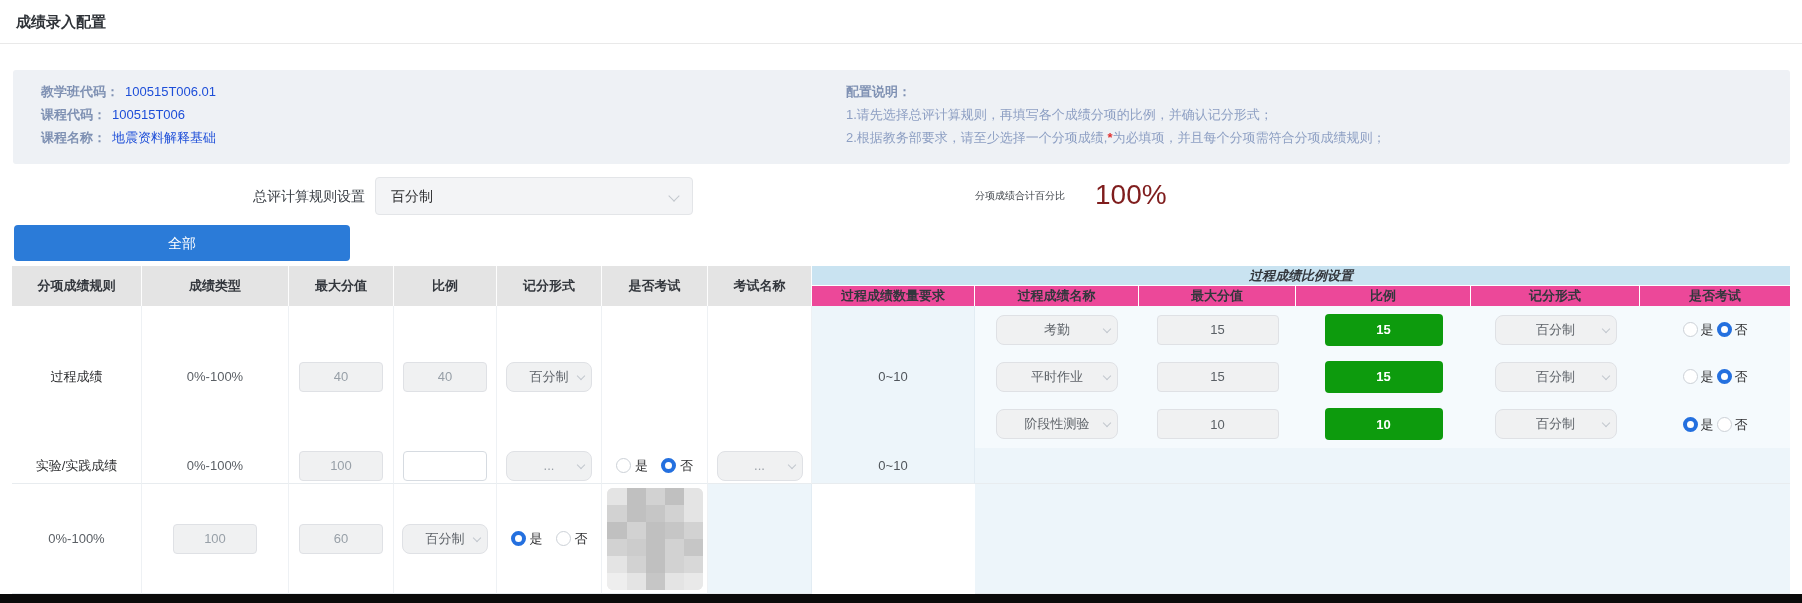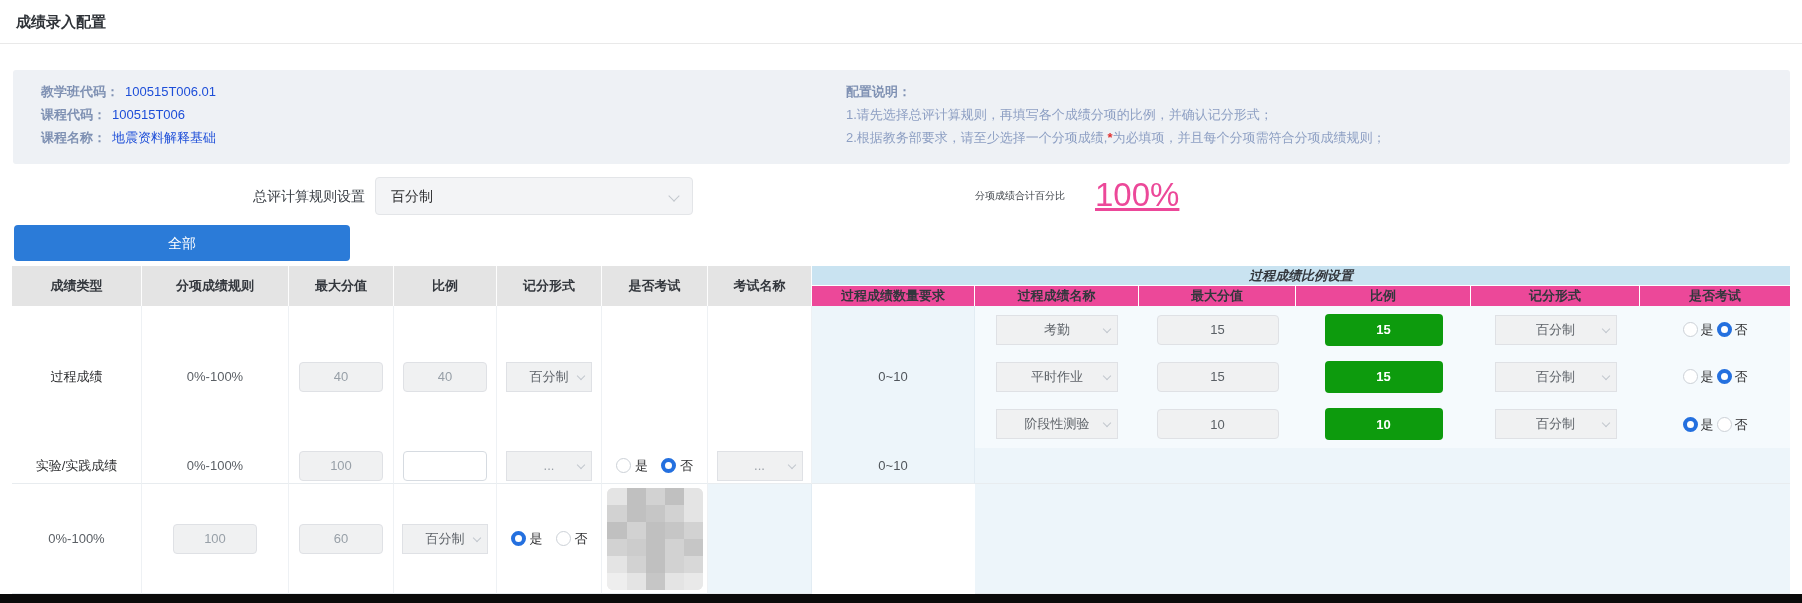--- a/index.html
+++ b/index.html
@@ -20,21 +20,21 @@
   .info-right { position:absolute; left:833px; top:10px; line-height:23px; color:#8d9fc3; }
   .notes-title { font-weight:bold; color:#7f91b3; }
   .star { color:#e03030; font-weight:bold; }
 
   
   .controls { position:absolute; left:0; top:177px; width:1802px; height:38px; }
   .rule-label { position:absolute; left:0; top:0; width:365px; height:38px; line-height:38px; text-align:right; font-size:14px; color:#3a3f45; white-space:nowrap; }
   .rule-select { position:absolute; left:375px; top:0; width:318px; height:38px; background:#f3f4f6; border:1px solid #e3e5e8; border-radius:4px; line-height:36px; padding-left:15px; font-size:14px; color:#303133; cursor:pointer; }
   .rule-select .chev { position:absolute; right:14px; top:14px; }
   .total-label { position:absolute; left:905px; top:0; width:160px; height:38px; line-height:38px; text-align:right; font-size:10px; color:#3a3f45; white-space:nowrap; }
-  .total-value { position:absolute; left:1095px; top:-2px; height:40px; line-height:40px; font-size:33px; color:#ec4899;text-decoration:underline; }
+  .total-value { position:absolute; left:1095px; top:-2px; height:40px; line-height:40px; font-size:28px; color:#7f1d1d; }
 
   
   .chev { display:inline-block; width:8px; height:8px; border-right:1.6px solid #c2c7cd; border-bottom:1.6px solid #c2c7cd; transform:rotate(45deg); }
 
   
   .all-btn { position:absolute; left:14px; top:225px; width:336px; height:36px; background:#2b7bd8; border:none; border-radius:4px; color:#fff; font-size:14px; text-align:center; line-height:36px; cursor:pointer; }
 
   
   .table { position:absolute; left:12px; top:266px; width:1778px; }
   .grid-row { display:grid; grid-template-columns:130px 147px 105px 103px 105px 106px 104px 163px 164px 157px 175px 169px 150px; }
@@ -58,21 +58,21 @@
   
   .sub-area { grid-column:9/14; background:#f5fafd; border-bottom:1px solid #e8ecef; display:grid; grid-template-rows:repeat(3,47.3px); padding-top:0; }
   .sub-row { display:grid; grid-template-columns:164px 157px 175px 169px 150px; align-items:center; }
   .sub-cell { display:flex; align-items:center; justify-content:center; }
 
   
   .inp { width:84px; height:30px; background:#f0f1f2; border:1px solid #dfe1e5; border-radius:4px; text-align:center; color:#98a0a8; font-size:13px; }
   .inp-enabled { background:#fff; border:1px solid #d6dbe1; color:#5a6066; }
   .sub-inp { width:122px; height:30px; background:#f0f1f2; border:1px solid #dfe1e5; border-radius:4px; text-align:center; color:#5a6066; font-size:13px; }
   .green-inp { width:118px; height:32px; background:#0d9b0d; border:none; border-radius:4px; text-align:center; color:#fff; font-weight:bold; font-size:13px; }
-  .sel { position:relative; width:86px; height:30px; background:#f0f1f2; border:1px solid #dfe1e5; border-radius:0; display:flex; align-items:center; justify-content:center; color:#5f646a; font-size:13px; cursor:pointer; }
+  .sel { position:relative; width:86px; height:30px; background:#f0f1f2; border:1px solid #dfe1e5; border-radius:8px; display:flex; align-items:center; justify-content:center; color:#5f646a; font-size:13px; cursor:pointer; }
   .sel .chev { position:absolute; right:7px; top:10px; width:6px; height:6px; }
   .sel-dots { color:#9aa0a8; }
   .sub-sel { width:122px; }
 
   
   .radio-group { display:flex; align-items:center; gap:3px; font-size:13px; color:#303133; cursor:pointer; white-space:nowrap; }
   .radio-group.spread { gap:4px; }
   .radio { width:15px; height:15px; border-radius:50%; background:#fff; border:1px solid #ccd1d7; }
   .radio.on { border:4.5px solid #2470df; }
   .radio-label { line-height:15px; }
@@ -122,22 +122,22 @@
     </div>
     <div class="total-label">分项成绩合计百分比</div>
     <div class="total-value">100%</div>
   </div>
 
   <button class="all-btn">全部</button>
 
   <div class="table">
 
     <div class="grid-row thead">
+      <div class="th left-th">分项成绩规则</div>
       <div class="th left-th">成绩类型</div>
-      <div class="th left-th">分项成绩规则</div>
       <div class="th left-th">最大分值</div>
       <div class="th left-th">比例</div>
       <div class="th left-th">记分形式</div>
       <div class="th left-th">是否考试</div>
       <div class="th left-th">考试名称</div>
       <div class="th group-th">过程成绩比例设置</div>
       <div class="th proc-th" style="grid-column:8">过程成绩数量要求</div>
       <div class="th proc-th" style="grid-column:9">过程成绩名称</div>
       <div class="th proc-th" style="grid-column:10">最大分值</div>
       <div class="th proc-th" style="grid-column:11">比例</div>

